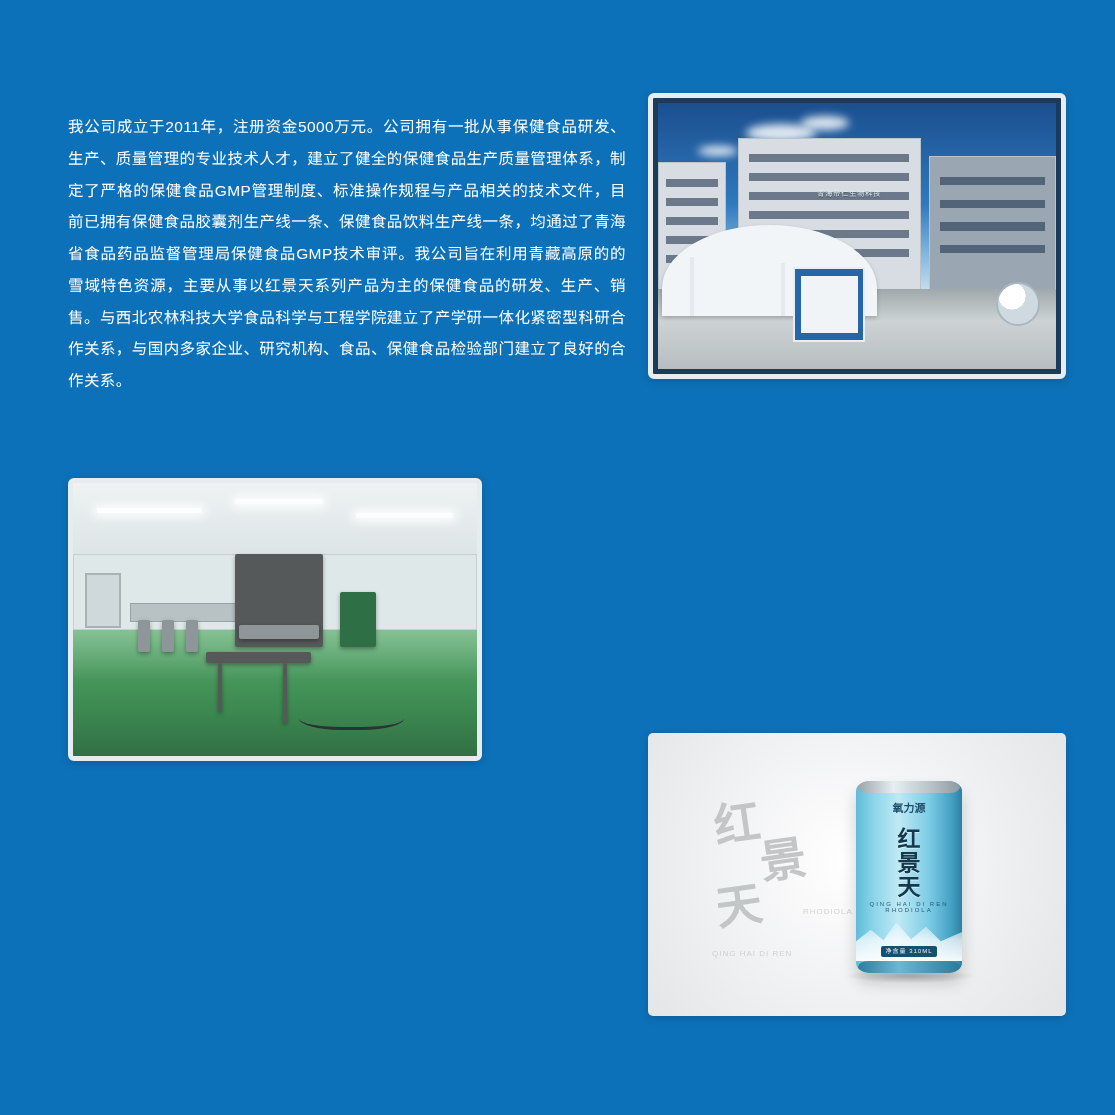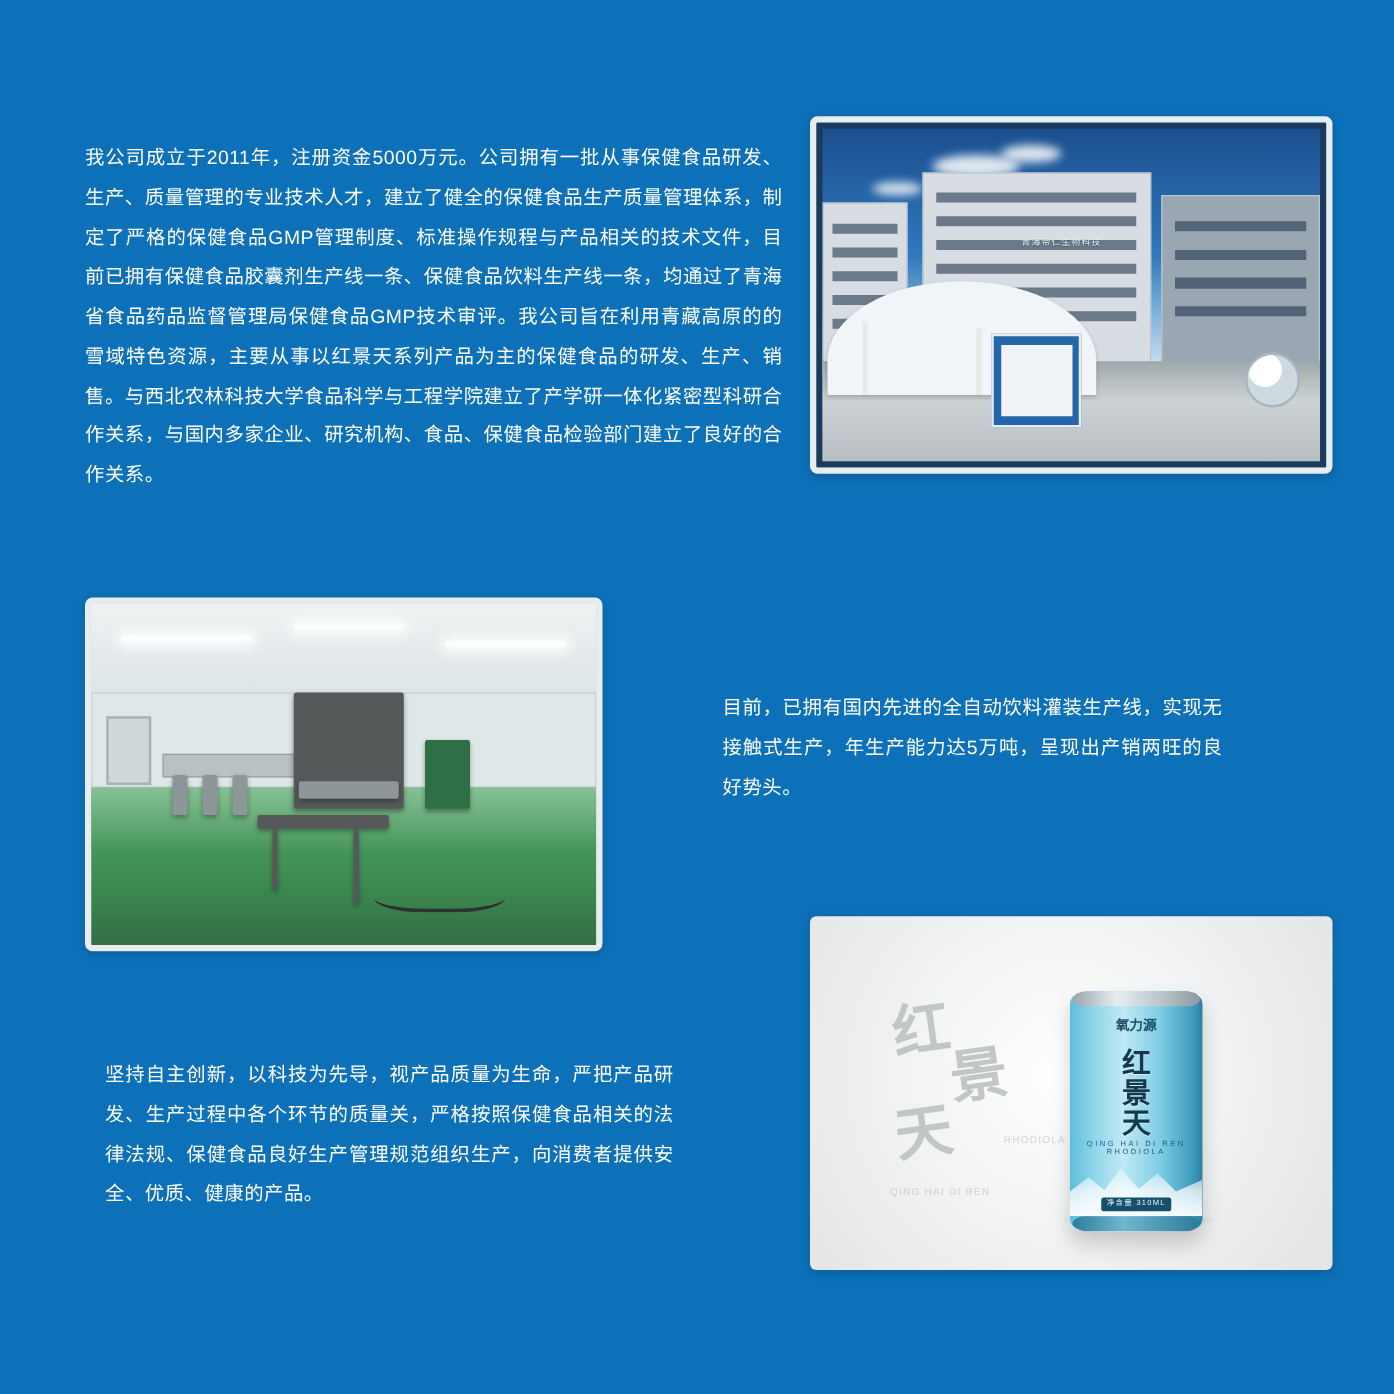--- a/index.html
+++ b/index.html
@@ -271,21 +271,20 @@
   .can {
     position: absolute;
     left: 208px;
     top: 48px;
     width: 106px;
     height: 192px;
     border-radius: 14px / 10px;
     background: linear-gradient(90deg,#5fbcd9 0%, #8fd6ea 18%, #bfe9f4 40%, #7fcde6 68%, #3f9cc0 92%, #2e7f9f 100%);
     box-shadow: 0 10px 16px rgba(0,0,0,.18);
     overflow: hidden;
-    margin-top: 12px;
   }
   .can-top {
     position: absolute;
     left: 2%;
     top: 0;
     width: 96%;
     height: 12px;
     background: linear-gradient(90deg,#9aa6ab,#e6eef1 35%,#b9c5ca 70%,#8d9a9f);
     border-radius: 12px / 7px;
   }
@@ -433,23 +432,21 @@
       <div class="ws-machine" style="left:33%;top:62%;width:26%;height:4%;"></div>
       <div class="ws-machine" style="left:52%;top:66%;width:4px;height:22%;"></div>
       <div class="ws-machine" style="left:36%;top:66%;width:4px;height:18%;"></div>
       <div class="ws-machine light" style="left:16%;top:50%;width:3%;height:12%;"></div>
       <div class="ws-machine light" style="left:22%;top:50%;width:3%;height:12%;"></div>
       <div class="ws-machine light" style="left:28%;top:50%;width:3%;height:12%;"></div>
       <div class="ws-hose" style="left:56%;top:80%;width:26%;height:26px;"></div>
     </div>
   </div>
 
-  <div class="text-block" id="production-text">目前，已拥有国内先进的全自动饮料灌装生产线，实现无接触式生产，年生产能力达5万吨，呈现出产销两旺的良好势头。</div>
-
-  <div class="text-block" id="quality-text">坚持自主创新，以科技为先导，视产品质量为生命，严把产品研发、生产过程中各个环节的质量关，严格按照保健食品相关的法律法规、保健食品良好生产管理规范组织生产，向消费者提供安全、优质、健康的产品。</div>
+
 
   <div class="photo" id="photo-product">
     <div class="calligraphy">
       <span class="big c1">红</span>
       <span class="big c2">景</span>
       <span class="big c3">天</span>
       <span class="sub">QING HAI DI REN</span>
       <span class="sub2">RHODIOLA</span>
     </div>
 

